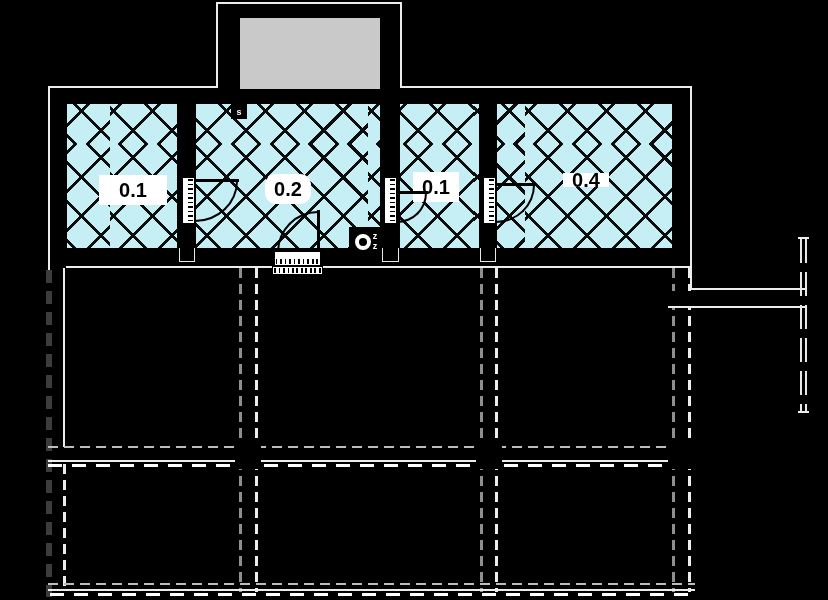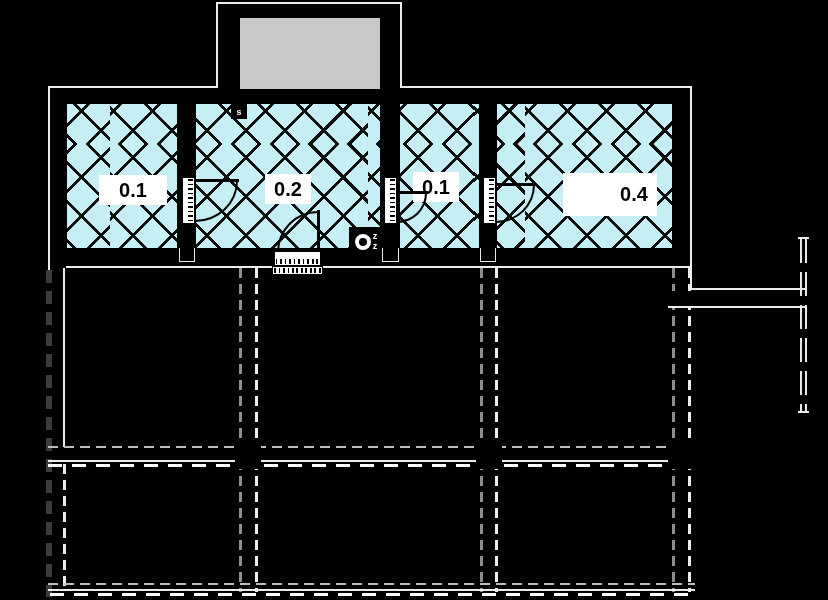--- a/index.html
+++ b/index.html
@@ -86,23 +86,23 @@
   <div class="a sw" style="left:216px;top:2px;width:186px;height:2px;"></div>
   <div class="a sw" style="left:400px;top:2px;width:2px;height:86px;"></div>
   <div class="a gray" style="left:240px;top:18px;width:140px;height:71px;"></div>
 
   <div class="a room" style="left:67px;top:104px;width:110px;height:144px;background-position:-67px -104px;"></div>
   <div class="a room" style="left:196px;top:104px;width:184px;height:144px;background-position:-196px -104px;"></div>
   <div class="a room" style="left:400px;top:104px;width:79px;height:144px;background-position:-400px -104px;"></div>
   <div class="a room" style="left:497px;top:104px;width:175px;height:144px;background-position:-497px -104px;"></div>
 
   <div class="a rlabel" style="left:99px;top:175px;width:68px;height:30px;">0.1</div>
-  <div class="a rlabel" style="left:265px;top:174px;width:46px;height:30px;">0.2</div>
+  <div class="a rlabel" style="left:265px;top:174px;width:46px;height:30px;border-radius:11px;">0.2</div>
   <div class="a rlabel" style="left:413px;top:172px;width:46px;height:30px;">0.1</div>
-  <div class="a rlabel" style="left:563px;top:173px;width:46px;height:43px;padding-left:48px;">0.4</div>
+  <div class="a rlabel" style="left:563px;top:173px;width:46px;height:14px;">0.4</div>
 
   <div class="a smark" style="left:231px;top:104px;width:16px;height:15px;">s</div>
 
   <div class="a blk" style="left:349px;top:227px;width:51px;height:34px;"></div>
   <div class="a ring" style="left:355px;top:234px;width:8px;height:8px;"></div>
   <div class="a vent" style="left:370px;top:232px;">z</div>
   <div class="a vent" style="left:370px;top:242px;">z</div>
 
   <div class="a notch" style="left:179px;top:248px;width:16px;height:14px;"></div>
   <div class="a notch" style="left:382px;top:248px;width:17px;height:14px;"></div>

